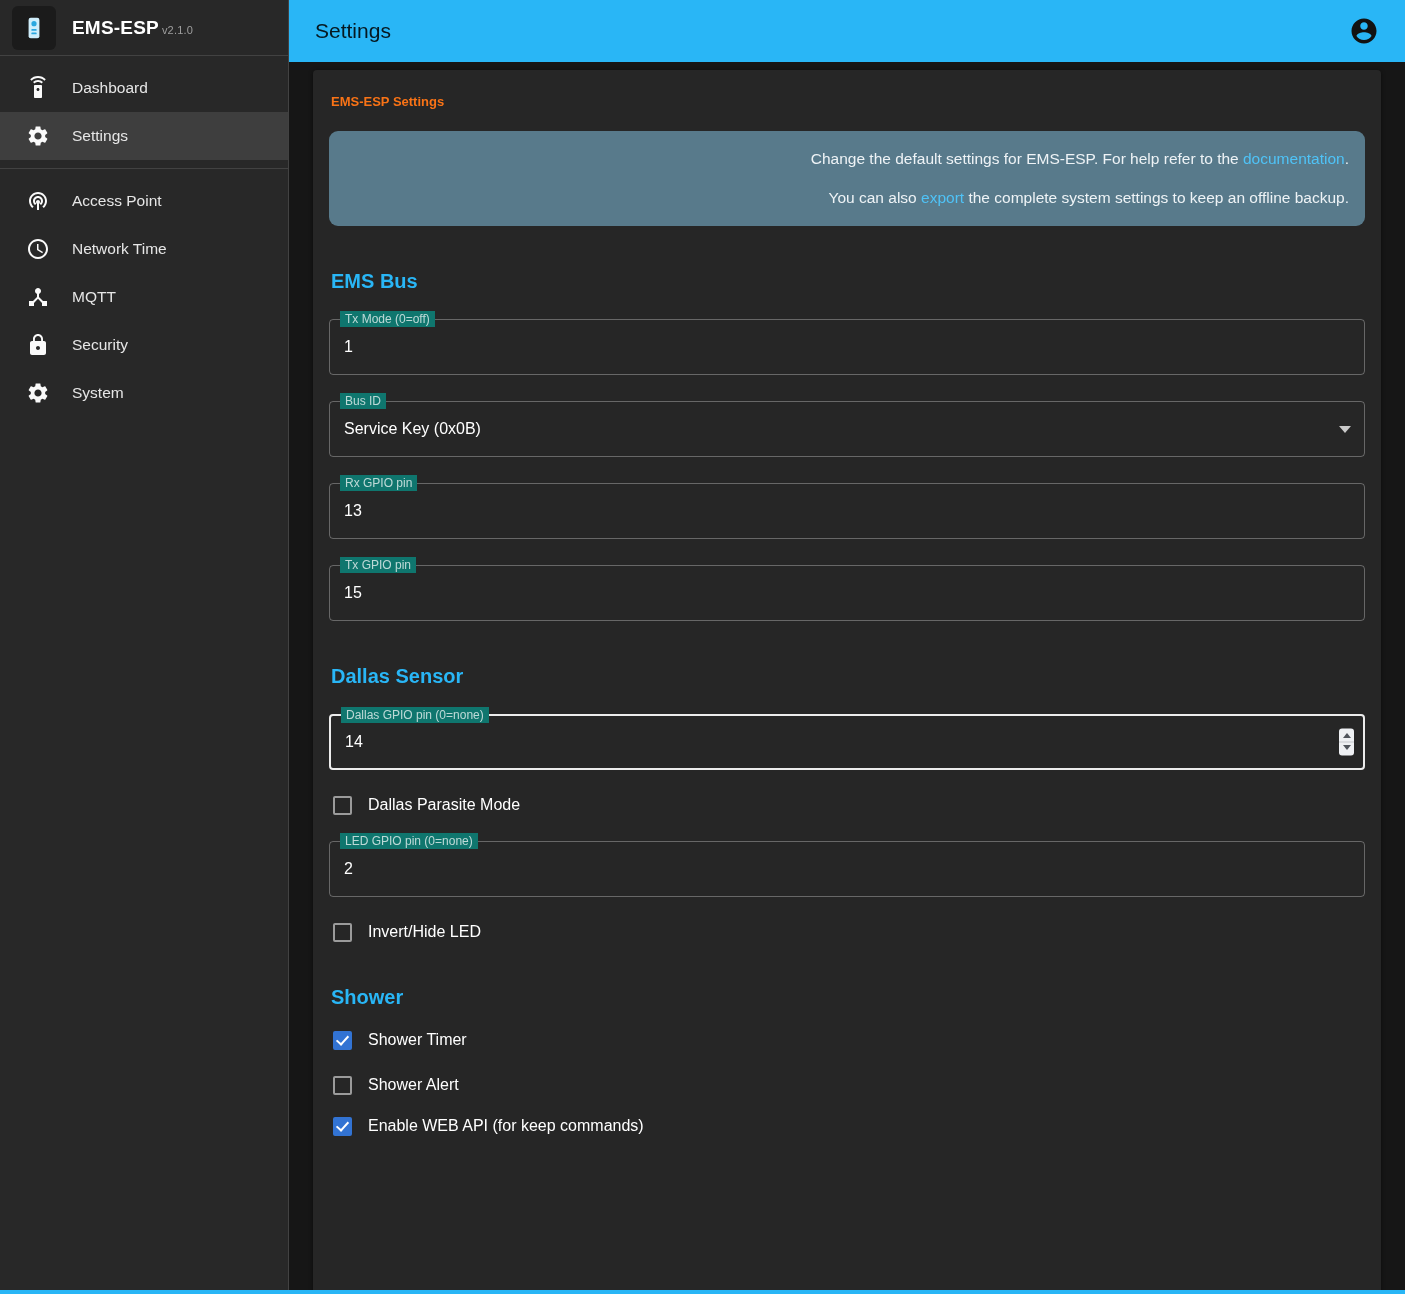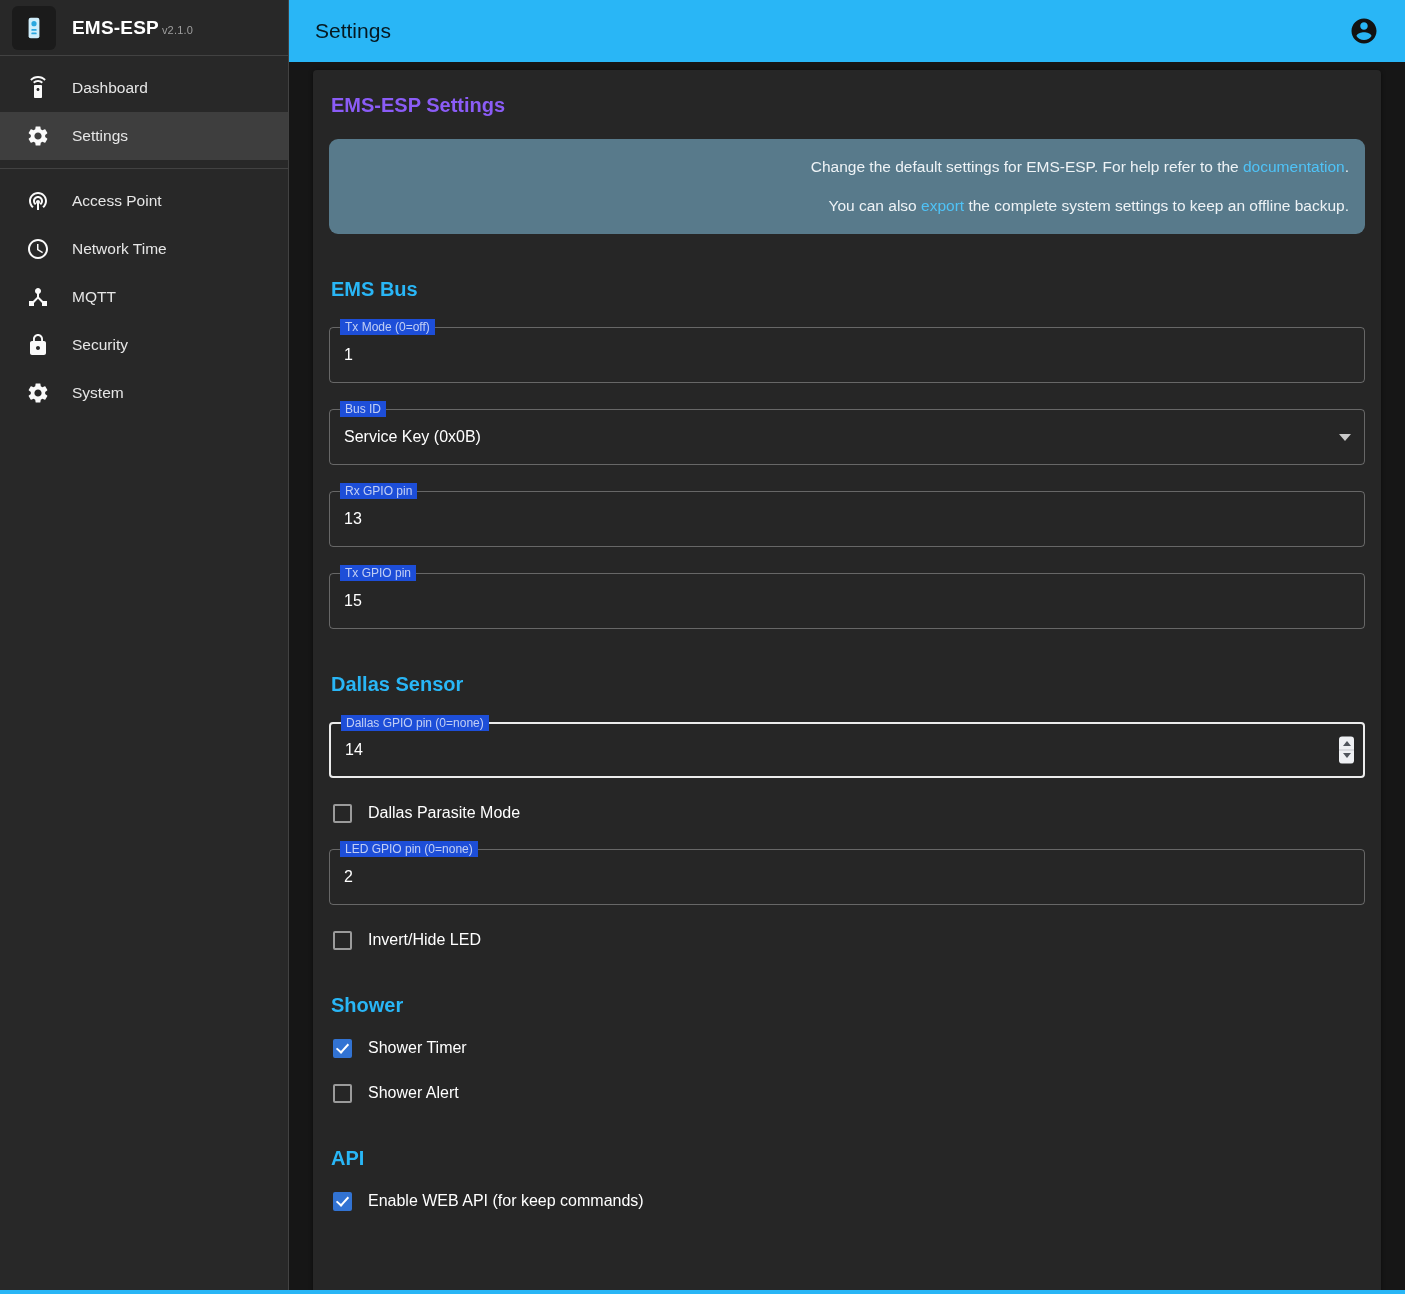--- a/index.html
+++ b/index.html
@@ -59,21 +59,21 @@
   .account svg { width: 30px; height: 30px; fill: #121212; }
 
   .content { flex: 1; padding: 8px 24px 0 24px; overflow: hidden; }
   .card {
     background: #262626;
     border-radius: 4px;
     box-shadow: 0 1px 4px rgba(0,0,0,0.5);
     padding: 18px 16px 40px 16px;
     min-height: 1600px;
   }
-  .card-title { color: #8b5cf6; font-size: 20px; font-weight: 700; margin: 6px 2px 22px 2px; }
+  .card-title { color: #f97316; font-size: 13px; font-weight: 700; margin: 6px 2px 22px 2px; }
 
   .infobox {
     background: var(--info-bg, #587a8b);
     padding: 16px;
     font-size: 15.5px; line-height: 1.5;
     color: #eef3f6;
     border-radius: 9px;
     text-align: right;
   }
   .infobox p + p { margin-top: 16px; }
@@ -90,21 +90,21 @@
     position: relative;
     height: 56px;
     margin-top: 26px;
     border: 1px solid rgba(255,255,255,0.3);
     border-radius: 4px;
     background: transparent;
   }
   .field.hl { border: 2px solid #ececec; }
   .flabel {
     position: absolute; top: -9px; left: 10px;
-    background: #1d4ed8;
+    background: #0f766e;
     padding: 0 5px;
     font-size: 12px; color: rgba(255,255,255,0.72);
     line-height: 16px;
     white-space: nowrap;
   }
   .field input {
     width: 100%; height: 100%;
     background: transparent; border: none; outline: none;
     color: #fff; font-size: 16px; font-family: inherit;
     padding: 0 14px;
@@ -315,21 +315,20 @@
         <label class="checkrow" style="margin-top:22px;">
           <input type="checkbox" class="cb" checked="" style="">
           <span class="cblabel">Shower Timer</span>
         </label>
 
         <label class="checkrow">
           <input type="checkbox" class="cb" style="">
           <span class="cblabel">Shower Alert</span>
         </label>
 
-        <h3 class="section">API</h3>
 
         <label class="checkrow" style="margin-top:22px;">
           <input type="checkbox" class="cb" checked="" style="">
           <span class="cblabel">Enable WEB API (for keep commands)</span>
         </label>
 
       </div>
     </main>
   </div>
 </div>

